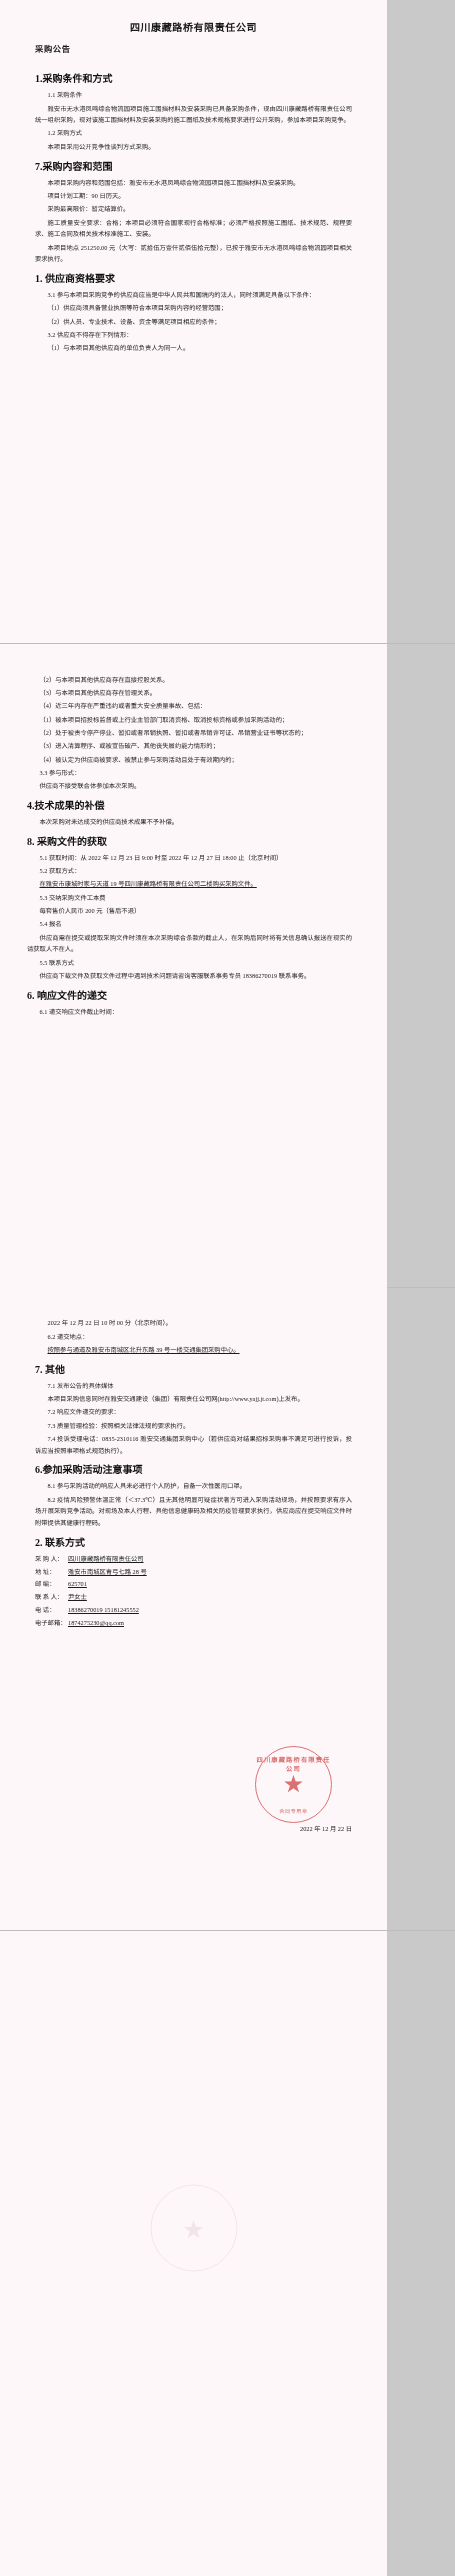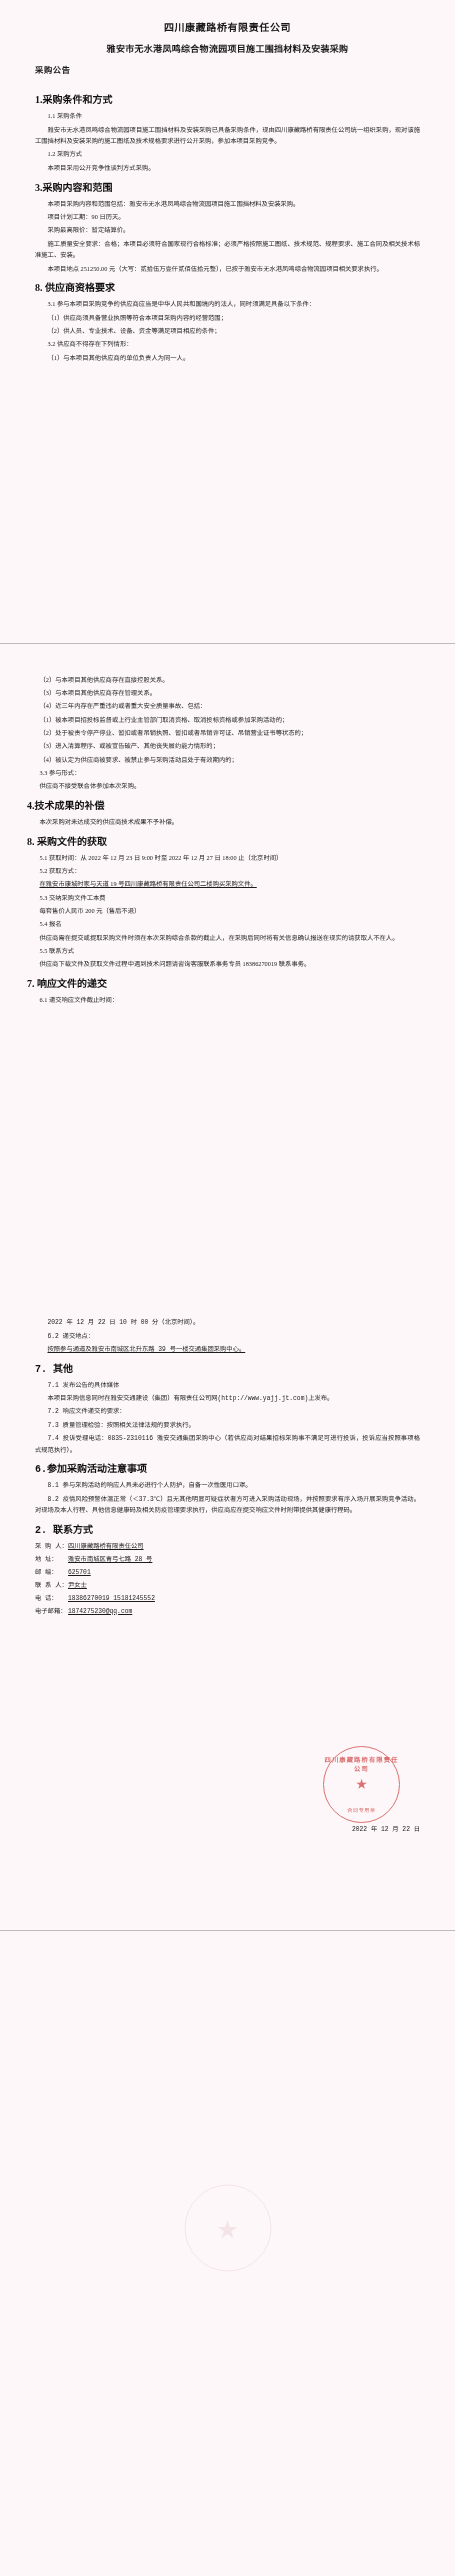--- a/index.html
+++ b/index.html
@@ -7,27 +7,27 @@
     padding: 0;
     background: #c9c9c9;
   }
   body {
     width: 455px;
     font-family: "Liberation Serif", "DejaVu Serif", serif;
   }
   .page {
     position: relative;
     background: #fdf7f9;
-    width: 455px;
+    width: 387px;
     box-sizing: border-box;
     overflow: hidden;
   }
   .page-1 { height: 643px; padding: 19.4px 35px 0 35px; }
   .page-2 { height: 643px; padding: 30px 35px 0 27px; }
-  .page-3 { height: 643px; padding: 30px 35px 0 35px; font-family: Liberation Mono, monospace; }
+  .page-3 { height: 643px; padding: 30px 35px 0 35px; }
   .page-4 { height: 646px; padding: 30px 35px 0 35px; }
 
   .page-gap {
     height: 0.6px;
     background: #bdbdbd;
     width: 455px;
   }
 
   .doc-title-1 {
     text-align: center;
@@ -161,37 +161,36 @@
     color: #e2d2d6;
     letter-spacing: 1.7px;
   }
 </style>
 </head>
 <body>
 
 <div class="page page-1">
 
   <div class="doc-title-1">四川康藏路桥有限责任公司</div>
-  <div class="doc-title-2">雅安市无水港凤鸣综合物流园项目施工围挡材料及安装采购</div>
   <div class="doc-title-3">采购公告</div>
 
   <div class="h2">1.采购条件和方式</div>
   <p class="para indent">1.1 采购条件</p>
   <p class="para indent">雅安市无水港凤鸣综合物流园项目施工围挡材料及安装采购已具备采购条件，现由四川康藏路桥有限责任公司统一组织采购，现对该施工围挡材料及安装采购的施工图纸及技术规格要求进行公开采购，参加本项目采购竞争。</p>
   <p class="para indent">1.2 采购方式</p>
   <p class="para indent">本项目采用公开竞争性谈判方式采购。</p>
 
-  <div class="h2">3.采购内容和范围</div>
+  <div class="h2">7.采购内容和范围</div>
   <p class="para indent">本项目采购内容和范围包括：雅安市无水港凤鸣综合物流园项目施工围挡材料及安装采购。</p>
   <p class="para indent">项目计划工期：90 日历天。</p>
   <p class="para indent">采购最高限价：暂定结算价。</p>
   <p class="para indent">施工质量安全要求：合格；本项目必须符合国家现行合格标准；必须严格按照施工图纸、技术规范、规程要求、施工合同及相关技术标准施工、安装。</p>
   <p class="para indent">本项目地点 251250.00 元（大写：贰拾伍万壹仟贰佰伍拾元整），已按于雅安市无水港凤鸣综合物流园项目相关要求执行。</p>
 
-  <div class="h2">8. 供应商资格要求</div>
+  <div class="h2">1. 供应商资格要求</div>
   <p class="para indent">3.1 参与本项目采购竞争的供应商应当是中华人民共和国境内的法人，同时须满足具备以下条件：</p>
   <p class="para indent">（1）供应商须具备营业执照等符合本项目采购内容的经营范围；</p>
   <p class="para indent">（2）供人员、专业技术、设备、资金等满足项目相应的条件；</p>
   <p class="para indent">3.2 供应商不得存在下列情形：</p>
   <p class="para indent">（1）与本项目其他供应商的单位负责人为同一人。</p>
 </div>
 
 <div class="page-gap"></div>
 
 <div class="page page-2">
@@ -212,21 +211,21 @@
   <p class="para indent">5.1 获取时间：从 2022 年 12 月 23 日 9:00 时至 2022 年 12 月 27 日 18:00 止（北京时间）</p>
   <p class="para indent">5.2 获取方式：</p>
   <p class="para indent red-u">在雅安市康城时家与天道 19 号四川康藏路桥有限责任公司二楼购买采购文件。</p>
   <p class="para indent">5.3 交纳采购文件工本费</p>
   <p class="para indent">每套售价人民币 200 元（售后不退）</p>
   <p class="para indent">5.4 报名</p>
   <p class="para indent">供应商需在提交或提取采购文件时须在本次采购综合条款的截止人，在采购后同时将有关信息确认报送在现实的请获取人不在人。</p>
   <p class="para indent">5.5 联系方式</p>
   <p class="para indent">供应商下载文件及获取文件过程中遇到技术问题请咨询客服联系事务专员 18386270019 联系事务。</p>
 
-  <div class="h2">7. 响应文件的递交</div>
+  <div class="h2">6. 响应文件的递交</div>
   <p class="para indent">6.1 递交响应文件截止时间：</p>
 </div>
 
 <div class="page-gap"></div>
 
 <div class="page page-3">
   <p class="para indent">2022 年 12 月 22 日 10 时 00 分（北京时间）。</p>
   <p class="para indent">6.2 递交地点：</p>
   <p class="para indent red-u">按照参与通道及雅安市南城区北升东路 39 号一楼交通集团采购中心。</p>
 

